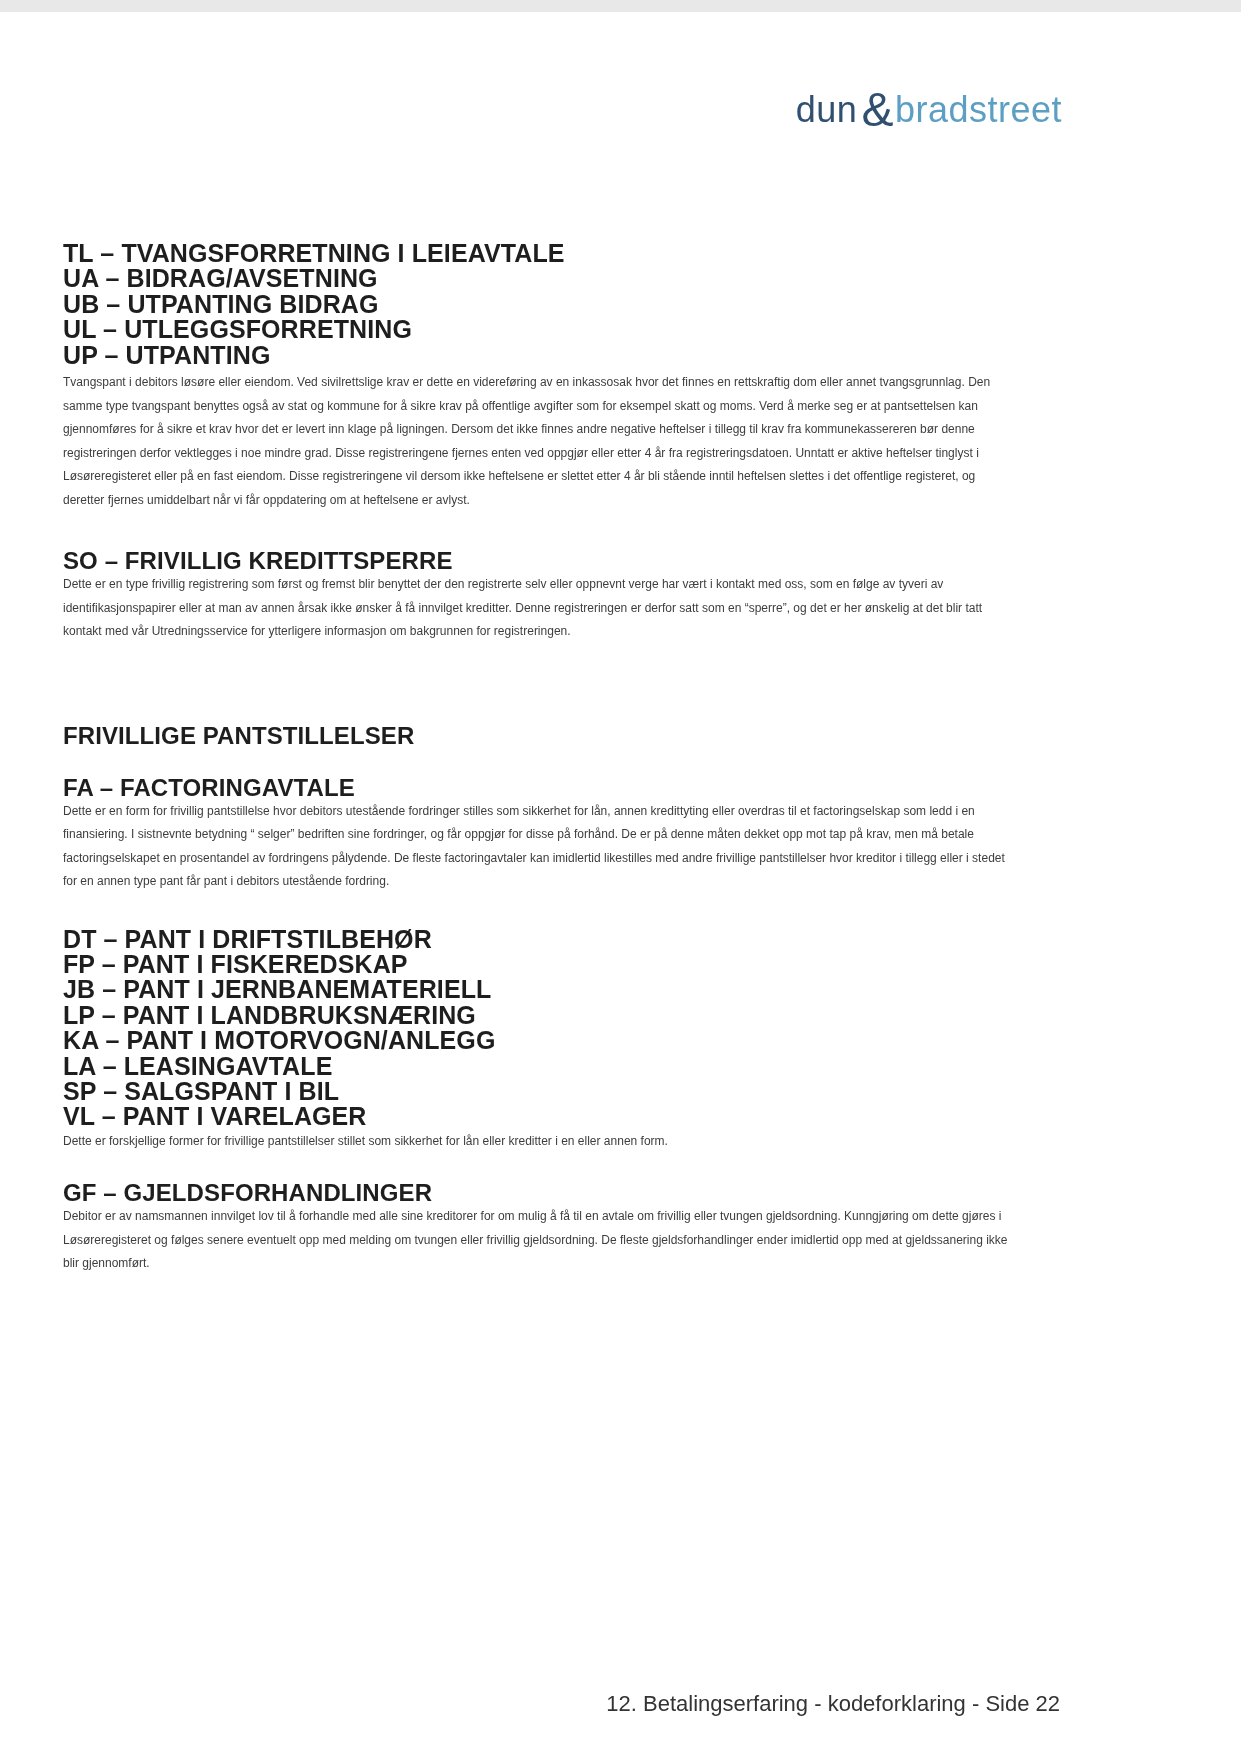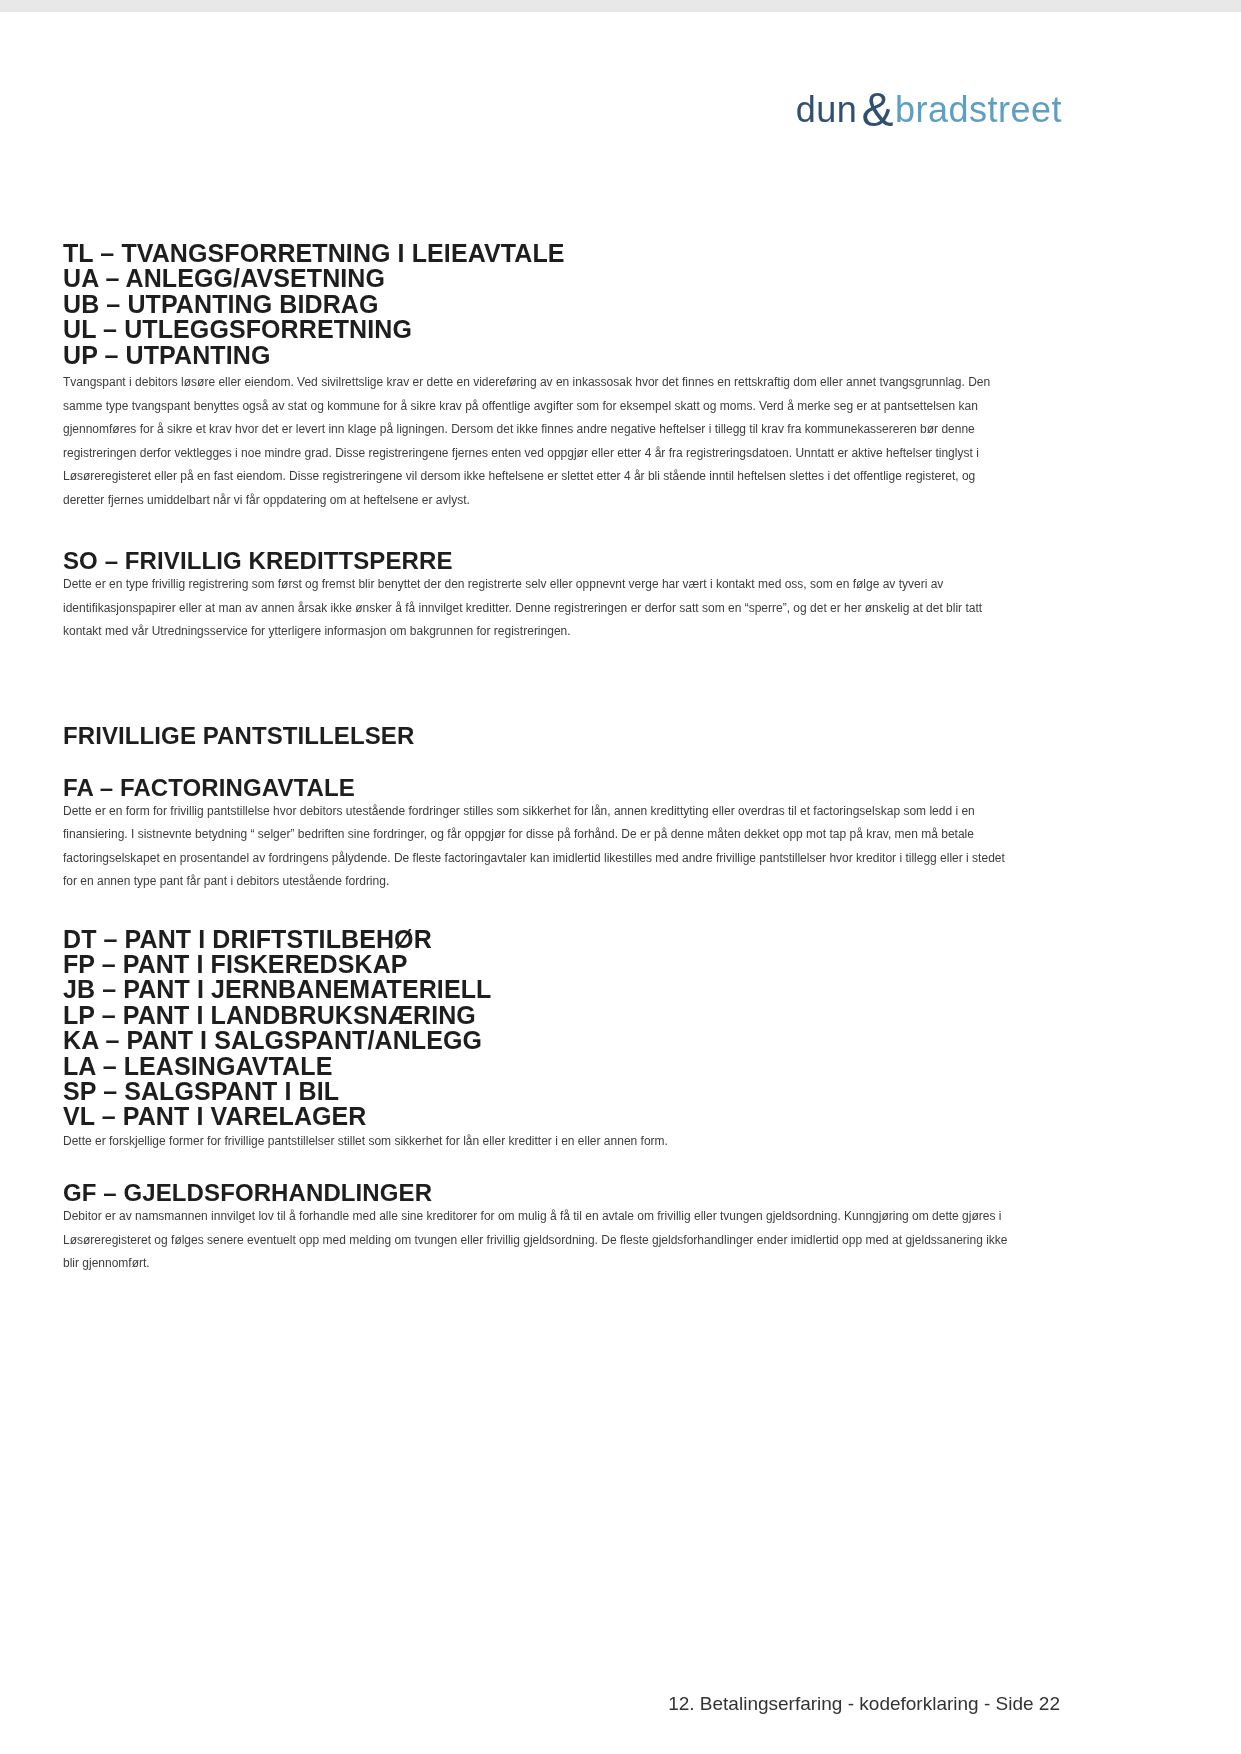--- a/index.html
+++ b/index.html
@@ -71,62 +71,62 @@
   .mt-frivillige { margin-top: 79px; }
   .mt-sub { margin-top: 27px; }
   .mt-dtlist { margin-top: 33px; }
   .mt-offentlige { margin-top: 52px; }
 
   
   .footer {
     position: absolute;
     top: 1680px;
     right: 181px;
-    font-size: 19px;
+    font-size: 22px;
     line-height: 24px;
     color: #333333;
     white-space: nowrap;
   }
 </style>
 </head>
 <body>
 
 <div class="page">
 
   <div class="logo">
     <span class="logo-dun">dun</span>
     <span class="logo-amp">&amp;</span>
     <span class="logo-bradstreet">bradstreet</span>
   </div>
 
   <div class="content">
 
     <div class="code-list">
       <div class="code-line">TL – TVANGSFORRETNING I LEIEAVTALE</div>
-      <div class="code-line">UA – ANLEGG/AVSETNING</div>
+      <div class="code-line">UA – BIDRAG/AVSETNING</div>
       <div class="code-line">UB – UTPANTING BIDRAG</div>
       <div class="code-line">UL – UTLEGGSFORRETNING</div>
       <div class="code-line">UP – UTPANTING</div>
     </div>
     <p class="body-par par-after-codes">Tvangspant i debitors løsøre eller eiendom. Ved sivilrettslige krav er dette en videreføring av en inkassosak hvor det finnes en rettskraftig dom eller annet tvangsgrunnlag. Den samme type tvangspant benyttes også av stat og kommune for å sikre krav på offentlige avgifter som for eksempel skatt og moms. Verd å merke seg er at pantsettelsen kan gjennomføres for å sikre et krav hvor det er levert inn klage på ligningen. Dersom det ikke finnes andre negative heftelser i tillegg til krav fra kommunekassereren bør denne registreringen derfor vektlegges i noe mindre grad. Disse registreringene fjernes enten ved oppgjør eller etter 4 år fra registreringsdatoen. Unntatt er aktive heftelser tinglyst i Løsøreregisteret eller på en fast eiendom. Disse registreringene vil dersom ikke heftelsene er slettet etter 4 år bli stående inntil heftelsen slettes i det offentlige registeret, og deretter fjernes umiddelbart når vi får oppdatering om at heftelsene er avlyst.</p>
 
     <h2 class="section-heading mt-so">SO – FRIVILLIG KREDITTSPERRE</h2>
     <p class="body-par">Dette er en type frivillig registrering som først og fremst blir benyttet der den registrerte selv eller oppnevnt verge har vært i kontakt med oss, som en følge av tyveri av identifikasjonspapirer eller at man av annen årsak ikke ønsker å få innvilget kreditter. Denne registreringen er derfor satt som en “sperre”, og det er her ønskelig at det blir tatt kontakt med vår Utredningsservice for ytterligere informasjon om bakgrunnen for registreringen.</p>
 
     <h2 class="section-heading mt-frivillige">FRIVILLIGE PANTSTILLELSER</h2>
 
     <h2 class="section-heading mt-sub">FA – FACTORINGAVTALE</h2>
     <p class="body-par">Dette er en form for frivillig pantstillelse hvor debitors utestående fordringer stilles som sikkerhet for lån, annen kredittyting eller overdras til et factoringselskap som ledd i en finansiering. I sistnevnte betydning “ selger” bedriften sine fordringer, og får oppgjør for disse på forhånd. De er på denne måten dekket opp mot tap på krav, men må betale factoringselskapet en prosentandel av fordringens pålydende. De fleste factoringavtaler kan imidlertid likestilles med andre frivillige pantstillelser hvor kreditor i tillegg eller i stedet for en annen type pant får pant i debitors utestående fordring.</p>
 
     <div class="code-list mt-dtlist">
       <div class="code-line">DT – PANT I DRIFTSTILBEHØR</div>
       <div class="code-line">FP – PANT I FISKEREDSKAP</div>
       <div class="code-line">JB – PANT I JERNBANEMATERIELL</div>
       <div class="code-line">LP – PANT I LANDBRUKSNÆRING</div>
-      <div class="code-line">KA – PANT I SALGSPANT/ANLEGG</div>
+      <div class="code-line">KA – PANT I MOTORVOGN/ANLEGG</div>
       <div class="code-line">LA – LEASINGAVTALE</div>
       <div class="code-line">SP – SALGSPANT I BIL</div>
       <div class="code-line">VL – PANT I VARELAGER</div>
     </div>
     <p class="body-par">Dette er forskjellige former for frivillige pantstillelser stillet som sikkerhet for lån eller kreditter i en eller annen form.</p>
 
 
     <h2 class="section-heading mt-sub">GF – GJELDSFORHANDLINGER</h2>
     <p class="body-par">Debitor er av namsmannen innvilget lov til å forhandle med alle sine kreditorer for om mulig å få til en avtale om frivillig eller tvungen gjeldsordning. Kunngjøring om dette gjøres i Løsøreregisteret og følges senere eventuelt opp med melding om tvungen eller frivillig gjeldsordning. De fleste gjeldsforhandlinger ender imidlertid opp med at gjeldssanering ikke blir gjennomført.</p>
 

